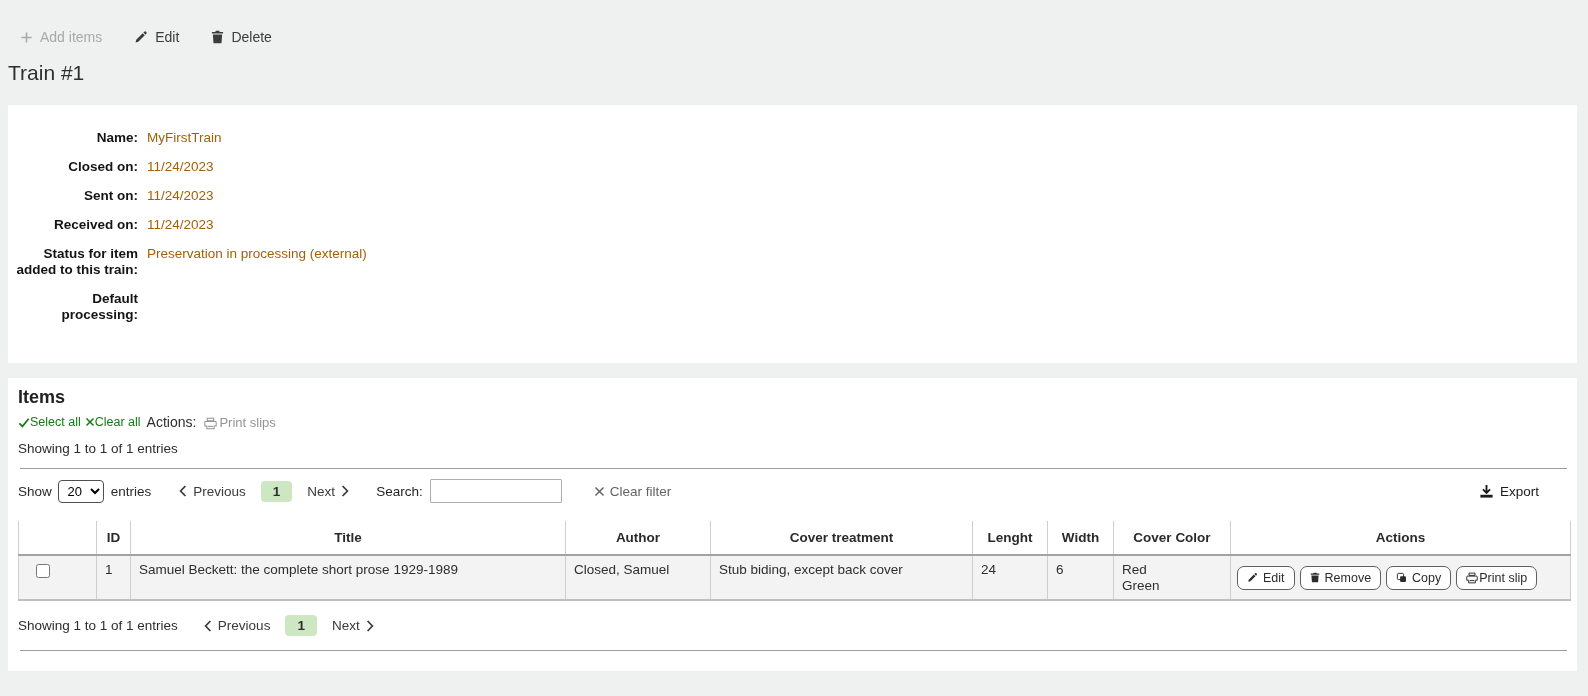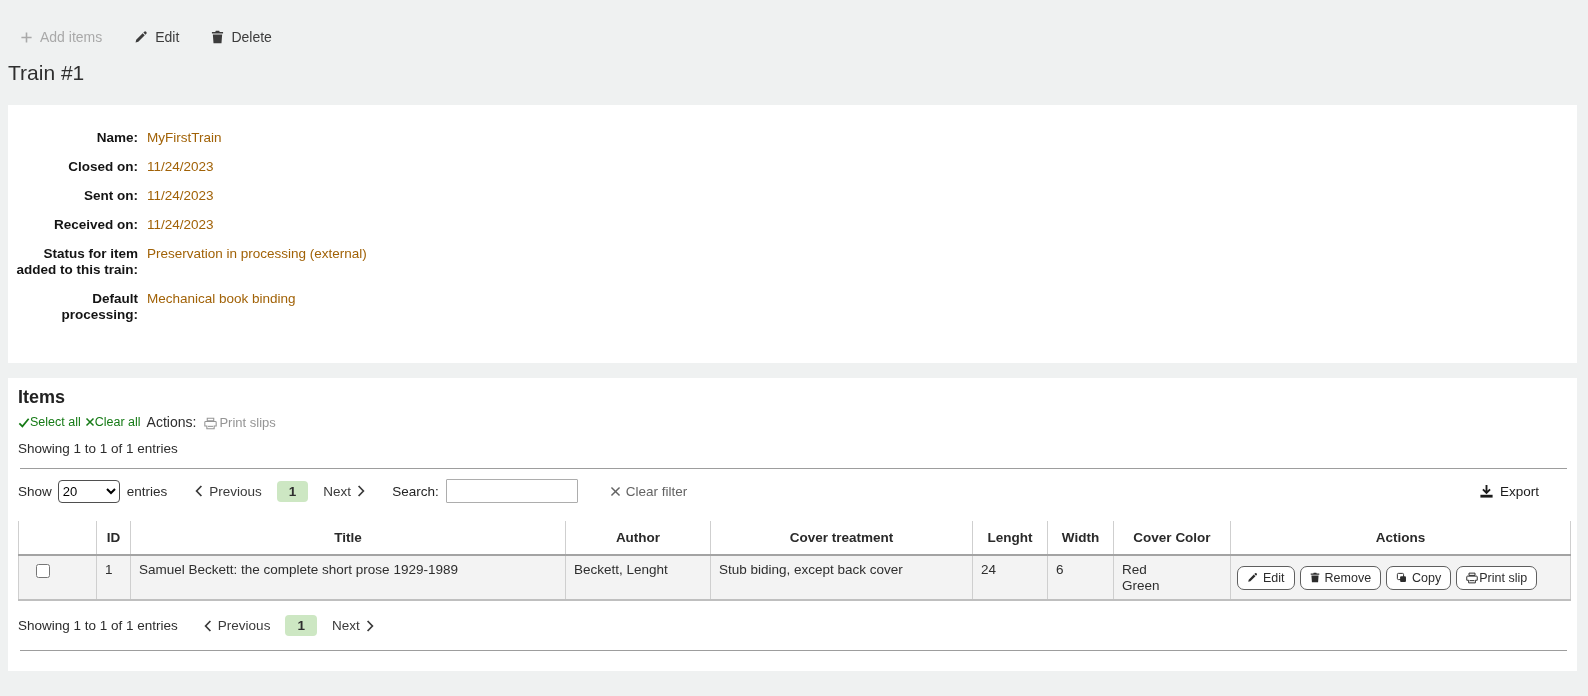--- a/index.html
+++ b/index.html
@@ -39,21 +39,21 @@
   .links-row .actions-label { color: #2d2d2d; font-size: 14px; margin: 0 8px 0 6px; }
   .muted-link { color: #959595; display: inline-flex; align-items: flex-end; gap: 2px; font-size: 13px; cursor: pointer; }
 
   .showing { color: #2c2c2c; margin: 0 0 12px 0; }
 
   .divider { border-top: 1px solid #9d9d9d; margin: 0 2px; }
 
   
   .controls { display: flex; align-items: center; margin: 10px 0 0 0; }
   .controls .show-label { margin-right: 6px; }
-  select.page-size { width: 62px; height: 23px; border: 1px solid #4f4f4f; border-radius: 4px; background: #fff; font-family: "Liberation Sans", sans-serif; font-size: 13px; }
+  select.page-size { width: 46px; height: 23px; border: 1px solid #4f4f4f; border-radius: 4px; background: #fff; font-family: "Liberation Sans", sans-serif; font-size: 13px; text-align: center; }
   .controls .entries-label { margin-left: 7px; }
   .pager { display: flex; align-items: center; margin-left: 28px; }
   .pager-btn { display: inline-flex; align-items: center; gap: 6px; color: #3a3a3a; cursor: pointer; }
   .page-pill { background: #cde7c3; color: #2f2f2f; font-weight: bold; border-radius: 4px; padding: 3px 12px; margin: 0 15px; cursor: pointer; }
   .search-wrap { display: flex; align-items: center; margin-left: 27px; }
   .search-wrap label { margin-right: 7px; color: #242424; }
   input.search-input { width: 132px; height: 24px; border: 1px solid #adadad; background: #fff; border-radius: 1px; padding: 0 5px; font-family: "Liberation Sans", sans-serif; font-size: 13px; }
   .clear-filter { display: inline-flex; align-items: center; gap: 5px; color: #636363; margin-left: 32px; cursor: pointer; }
   .export { display: inline-flex; align-items: center; gap: 6px; color: #1c1c1c; margin-left: auto; margin-right: 30px; cursor: pointer; }
 
@@ -120,21 +120,20 @@
   <div class="field-row">
     <span class="field-label">Received on:</span>
     <span class="field-value">11/24/2023</span>
   </div>
   <div class="field-row">
     <span class="field-label">Status for item added to this train:</span>
     <span class="field-value">Preservation in processing (external)</span>
   </div>
   <div class="field-row">
     <span class="field-label">Default processing:</span>
-    <span class="field-value">Mechanical book binding</span>
   </div>
 </div>
 
 <div class="panel items">
   <h2 class="items-title">Items</h2>
 
   <div class="links-row">
     <span class="green-link">
       <span>
         <svg width="12" height="11" viewBox="0 0 14 13">
@@ -245,21 +244,21 @@
         <th>Actions</th>
       </tr>
     </thead>
     <tbody>
       <tr>
         <td class="cb-cell">
           <input type="checkbox" style="">
         </td>
         <td>1</td>
         <td>Samuel Beckett: the complete short prose 1929-1989</td>
-        <td>Beckett, Lenght</td>
+        <td>Closed, Samuel</td>
         <td>Stub biding, except back cover</td>
         <td>24</td>
         <td>6</td>
         <td>
           <div>Red</div>
           <div>Green</div>
         </td>
         <td class="cell-actions">
           <div class="row-actions">
             <button class="act-btn">

